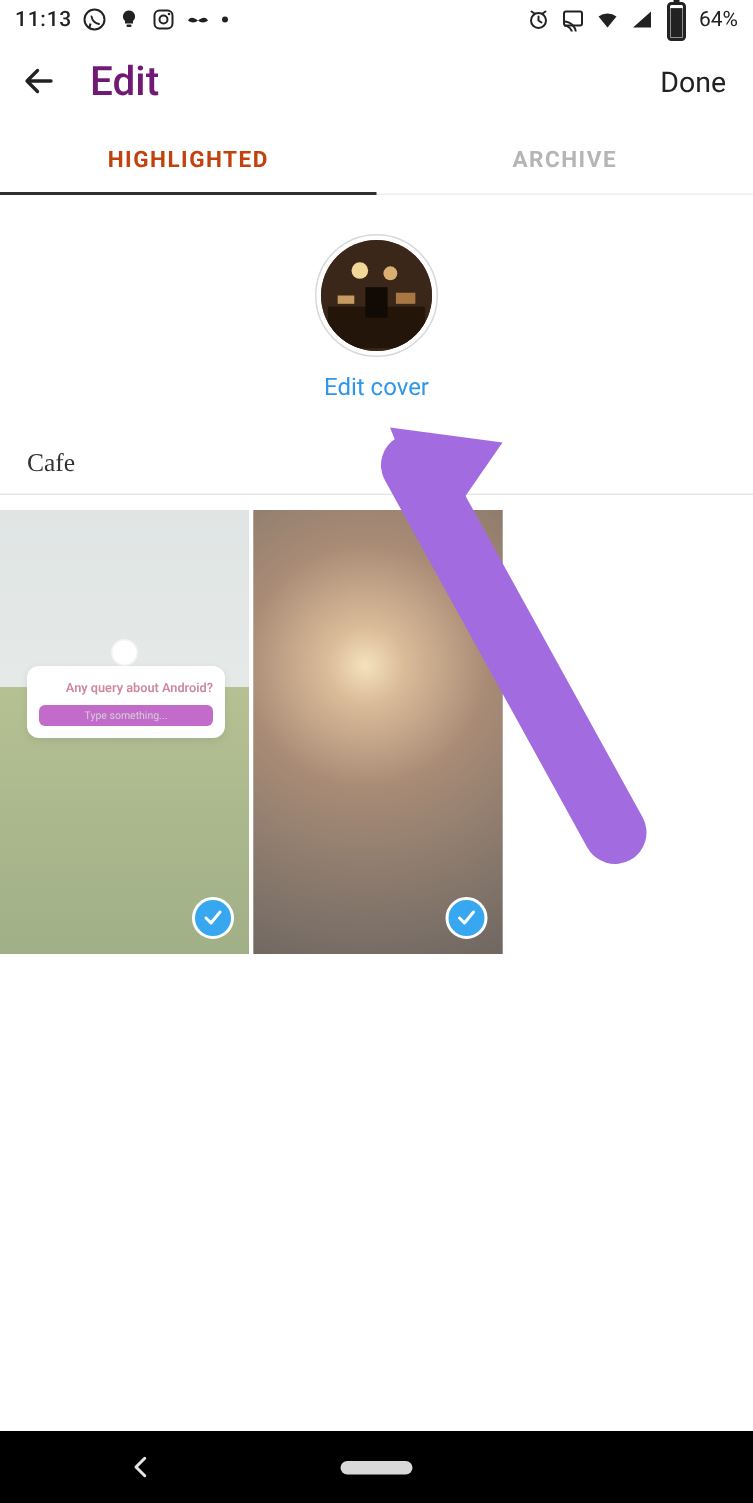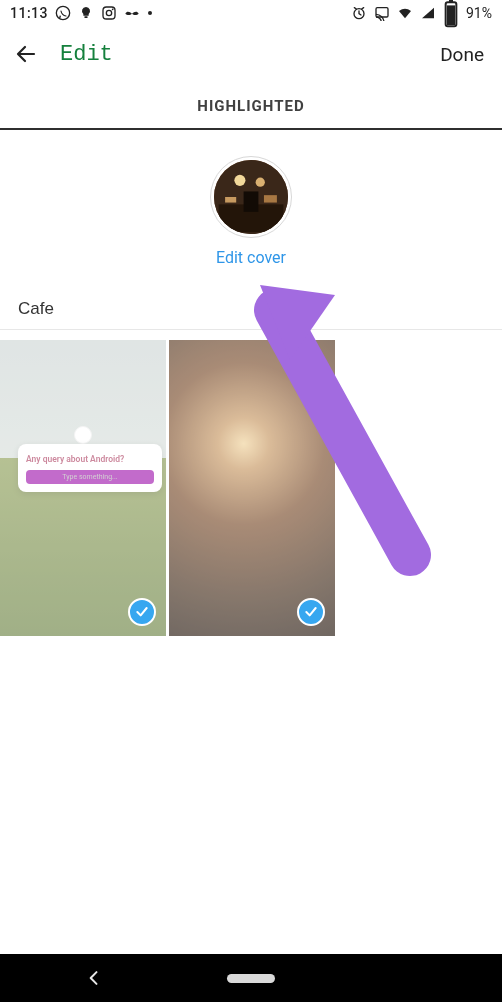--- a/index.html
+++ b/index.html
@@ -9,52 +9,52 @@
   
   .statusbar { height: 26px; background: #fff; display: flex; align-items: center; justify-content: space-between; padding: 0 10px; font-size: 14px; color: #222; }
   .statusbar .left, .statusbar .right { display: flex; align-items: center; gap: 7px; }
   .statusbar .ico { width: 16px; height: 16px; display: inline-flex; align-items: center; justify-content: center; }
   .statusbar .time { font-weight: 500; letter-spacing: .5px; }
   .statusbar svg { display: block; }
 
   
   .header { height: 56px; display: flex; align-items: center; padding: 0 14px; gap: 22px; }
   .header .back { width: 24px; height: 24px; display: flex; align-items: center; justify-content: center; cursor: pointer; }
-  .header .title { font-size: 22px; font-weight: 500; color: #15803d; flex: 0 0 auto; font-family: Liberation Mono, monospace; }
+  .header .title { font-size: 27px; font-weight: 500; color: #701a75; flex: 0 0 auto; }
   .header .spacer { flex: 1; }
   .header .done { font-size: 19px; font-weight: 400; color: #222; cursor: pointer; padding: 6px 4px; }
 
   
   .tabs { display: flex; height: 48px; border-bottom: 1px solid #eee; }
   .tab { flex: 1; display: flex; align-items: center; justify-content: center; font-size: 15px; font-weight: 700; letter-spacing: 1px; color: #b5b5b5; cursor: pointer; position: relative; }
-  .tab.active { color: #404040; }
+  .tab.active { color: #c2410c; }
   .tab.active::after { content:""; position:absolute; left:0; right:0; bottom:-1px; height:2px; background:#2f2f2f; }
 
   
   .cover-area { display: flex; flex-direction: column; align-items: center; padding: 26px 0 10px; }
   .cover-ring { width: 82px; height: 82px; border-radius: 50%; border: 1.5px solid #d8d8d8; padding: 3px; cursor: pointer; }
   .cover-inner { width: 100%; height: 100%; border-radius: 50%; background: radial-gradient(circle at 45% 35%, #f5e2b8 0%, #caa06a 18%, #7a4a2b 45%, #3b2617 80%); display:flex; align-items:center; justify-content:center; overflow:hidden; }
   .cover-inner svg { width:100%; height:100%; }
   .edit-cover { color: #2f96e8; font-size: 16px; margin-top: 10px; cursor: pointer; }
 
   
   .title-block { padding: 18px 18px 10px; border-bottom: 1px solid #e7e7e7; margin-top: 4px; }
   .title-label { color: #a6a6a6; font-size: 15px; margin-bottom: 6px; }
-  .title-input { border: none; outline: none; font-size: 17px; color: #333; width: 100%; background: transparent; }
+  .title-input { border: none; outline: none; font-size: 17px; color: #333; width: 100%; background: transparent; font-family: Liberation Serif, serif; }
 
   
   .grid { display: flex; gap: 3px; padding-top: 10px; }
   .thumb { width: 166px; height: 296px; position: relative; background: #ccc; cursor: pointer; }
   .thumb .overlay { position:absolute; inset:0; background: rgba(255,255,255,.35); }
   .thumb .check { position:absolute; right:10px; bottom:10px; width:28px; height:28px; border-radius:50%; background:#37a7f0; border:2px solid #fff; display:flex; align-items:center; justify-content:center; color:#fff; }
   .thumb .check svg { width:16px; height:16px; }
   .thumb1 .bg { position:absolute; inset:0; }
   .thumb1 .sky { position:absolute; left:0; right:0; top:0; height:40%; background: linear-gradient(#cfd7d6,#d8dfdb); }
   .thumb1 .grass { position:absolute; left:0; right:0; top:40%; bottom:0; background: linear-gradient(#8fa05a,#6e8547); }
-  .thumb1 .card { position:absolute; left:18px; right:4px; top:35%; background:#fff; border-radius:8px; padding:10px 8px 8px; box-shadow:0 2px 6px rgba(0,0,0,.15); text-align:left; }
+  .thumb1 .card { position:absolute; left:18px; right:16px; top:35%; background:#fff; border-radius:8px; padding:10px 8px 8px; box-shadow:0 2px 6px rgba(0,0,0,.15); text-align:right; }
   .thumb1 .card .q { color:#b24a6a; font-size:8.5px; font-weight:600; }
   .thumb1 .card .inp { margin-top:6px; background:#a21caf; border-radius:4px; height:14px; font-size:7px; color:#bbb; display:flex; align-items:center; justify-content:center; }
   .thumb1 .avatar { position:absolute; left:50%; top:32%; width:18px; height:18px; border-radius:50%; background:#fff; transform:translate(-50%,-50%); border:1px solid #eee; }
   .thumb2 .bg { position:absolute; inset:0; background: radial-gradient(circle at 45% 35%, #f0d29a 0%, #c79863 12%, #7b4e2d 38%, #432d1c 75%, #23160d 100%); }
 
   
   .arrow-wrap { position:absolute; left:240px; top:255px; width:220px; height:320px; pointer-events:none; }
   .arrow-wrap svg { width:100%; height:100%; overflow:visible; }
 
   
@@ -125,37 +125,38 @@
             <path d="M3 20 L21 20 L21 4 Z" fill="#222"></path>
           </svg>
       </span>
       <span class="ico">
         <svg viewBox="0 0 12 24">
             <rect x="2" y="4" width="8" height="18" rx="1.5" fill="none" stroke="#222" stroke-width="1.5"></rect>
             <rect x="4.5" y="2" width="3" height="2" fill="#222"></rect>
             <rect x="3" y="6.3" width="6" height="14.7" fill="#222"></rect>
           </svg>
       </span>
-      <span>91%</span>
+      <span>64%</span>
     </div>
   </div>
 
   <div class="header">
     <div class="back">
       <svg viewBox="0 0 24 24" width="24" height="24">
           <path d="M20 12H5M11 5l-7 7 7 7" stroke="#222" stroke-width="2.2" fill="none" stroke-linecap="round" stroke-linejoin="round"></path>
         </svg>
     </div>
     <div class="title">Edit</div>
     <div class="spacer"></div>
     <div class="done">Done</div>
   </div>
 
   <div class="tabs">
     <div class="tab active">HIGHLIGHTED</div>
+    <div class="tab">ARCHIVE</div>
   </div>
 
   <div class="cover-area">
     <div class="cover-ring">
       <div class="cover-inner">
         <svg viewBox="0 0 80 80">
           <rect width="80" height="80" fill="#3a2719"></rect>
           <circle cx="28" cy="22" r="6" fill="#f1d89a"></circle>
           <circle cx="50" cy="24" r="5" fill="#d9b071"></circle>
           <rect x="5" y="48" width="70" height="30" fill="#231509"></rect>

